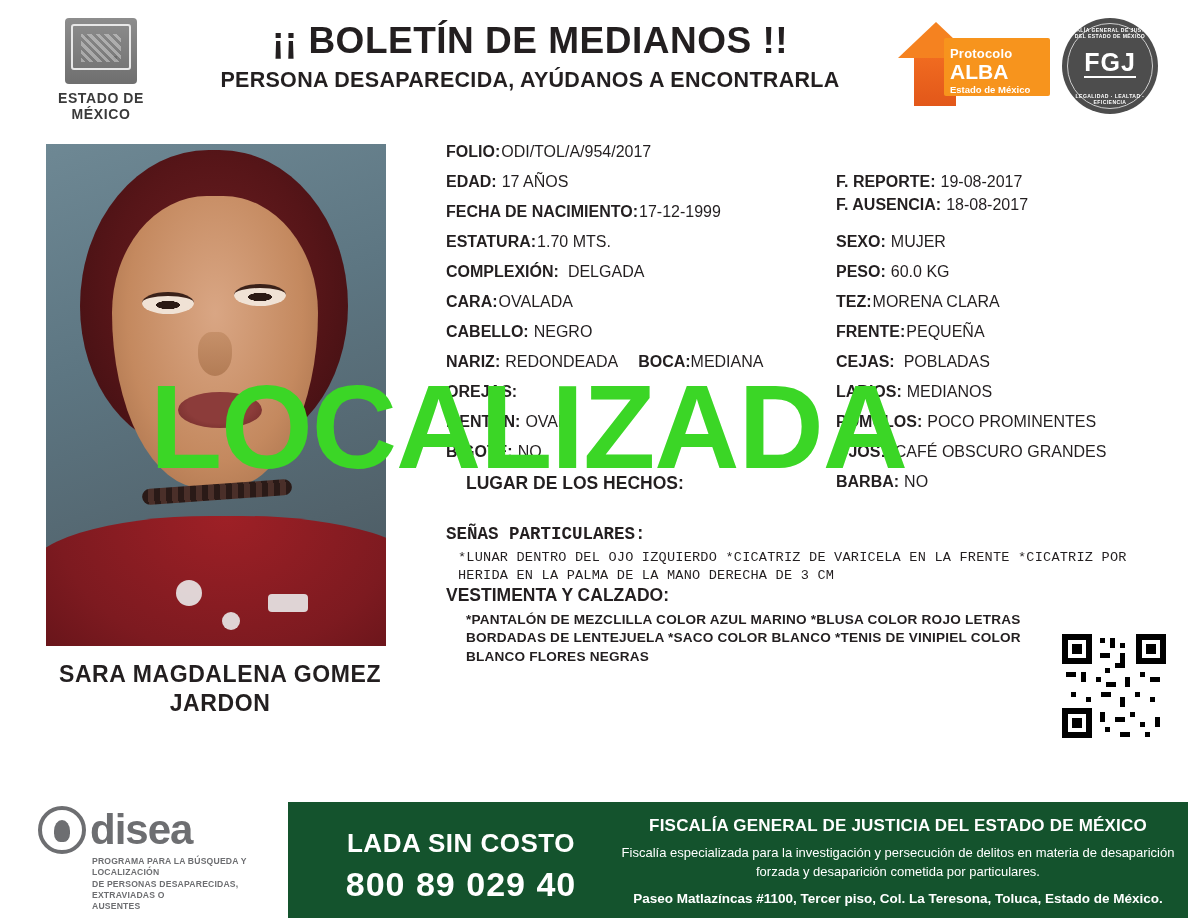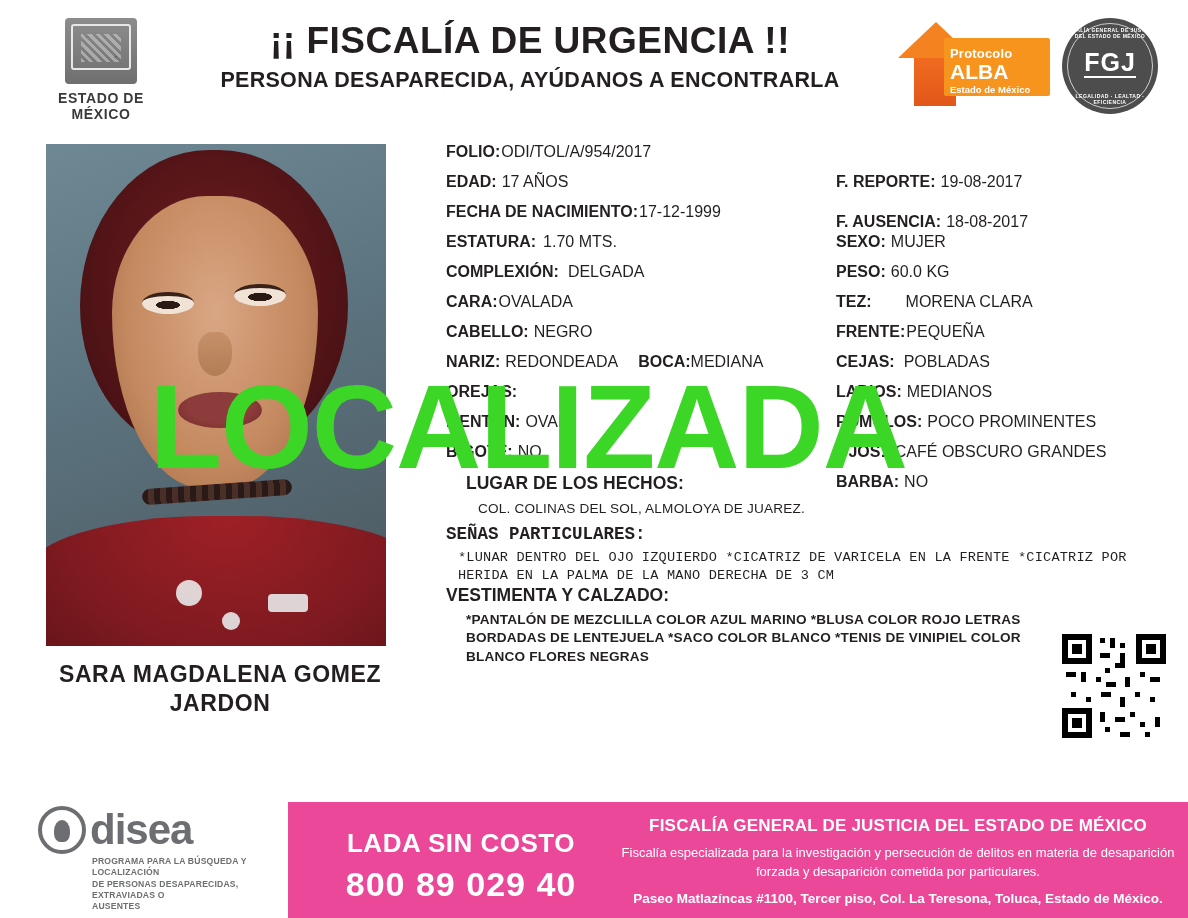--- a/index.html
+++ b/index.html
@@ -285,21 +285,21 @@
     font-size: 42px; font-weight: bold; color:#6d6e71; letter-spacing:-1px;
   }
   .odisea-sub {
     font-size: 8.6px; font-weight: bold; color:#6d6e71;
     line-height: 1.32; margin-top: 2px; margin-left: 54px;
     letter-spacing: .2px;
   }
   .footer-bar {
     position:absolute; left: 288px; top: 6px;
     width: 900px; height: 116px;
-    background: #ec4899;
+    background: #14532d;
     color: #ffffff;
     text-decoration: underline;
   }
   .lada {
     position:absolute; left: 20px; top: 26px; width: 306px; text-align:center;
   }
   .lada-1 { font-size: 26px; font-weight: bold; letter-spacing:.5px; }
   .lada-2 { font-size: 34px; font-weight: bold; letter-spacing:1px; margin-top:6px; }
   .fg-right {
     position:absolute; left: 330px; top: 14px; width: 560px; text-align:center;
@@ -312,21 +312,21 @@
 <body>
 
 <div class="header">
 
   <div class="edomex-crest">
     <div class="crest-mark"></div>
     <div class="crest-label">ESTADO DE MÉXICO</div>
   </div>
 
   <div class="titles">
-    <div class="title-main">¡¡ FISCALÍA DE URGENCIA !!</div>
+    <div class="title-main">¡¡ BOLETÍN DE MEDIANOS !!</div>
     <div class="title-sub">PERSONA DESAPARECIDA, AYÚDANOS A ENCONTRARLA</div>
   </div>
 
   <div class="alba">
     <div class="alba-arrow"></div>
     <div class="alba-bg"></div>
     <div class="alba-text">
       <div class="alba-l1">Protocolo</div>
       <div class="alba-l2">ALBA</div>
       <div class="alba-l3">Estado de México</div>
@@ -370,21 +370,21 @@
     <span class="val">17 AÑOS</span>
   </div>
 
   <div class="row" style="left:446px; top:203px;">
     <span class="lbl">FECHA DE NACIMIENTO:</span>
     <span class="val" style="margin-left:1px;">17-12-1999</span>
   </div>
 
   <div class="row" style="left:446px; top:233px;">
     <span class="lbl">ESTATURA:</span>
-    <span class="val" style="margin-left:7px;">1.70 MTS.</span>
+    <span class="val" style="margin-left:1px;">1.70 MTS.</span>
   </div>
 
   <div class="row" style="left:446px; top:263px;">
     <span class="lbl">COMPLEXIÓN:</span>
     <span class="val" style="margin-left:9px;">DELGADA</span>
   </div>
 
   <div class="row" style="left:446px; top:293px;">
     <span class="lbl">CARA:</span>
     <span class="val" style="margin-left:1px;">OVALADA</span>
@@ -415,36 +415,36 @@
   <div class="row" style="left:446px; top:443px;">
     <span class="lbl">BIGOTE:</span>
     <span class="val">NO</span>
   </div>
 
   <div class="row" style="left:836px; top:173px;">
     <span class="lbl">F. REPORTE:</span>
     <span class="val">19-08-2017</span>
   </div>
 
-  <div class="row" style="left:836px; top:213px;text-align:right;">
+  <div class="row" style="left:836px; top:196px;text-align:right;">
     <span class="lbl">F. AUSENCIA:</span>
     <span class="val">18-08-2017</span>
   </div>
 
   <div class="row" style="left:836px; top:233px;">
     <span class="lbl">SEXO:</span>
     <span class="val">MUJER</span>
   </div>
 
   <div class="row" style="left:836px; top:263px;">
     <span class="lbl">PESO:</span>
     <span class="val">60.0 KG</span>
   </div>
 
-  <div class="row" style="left:836px; top:293px;gap:33px;">
+  <div class="row" style="left:836px; top:293px;">
     <span class="lbl">TEZ:</span>
     <span class="val" style="margin-left:1px;">MORENA CLARA</span>
   </div>
 
   <div class="row" style="left:836px; top:323px;">
     <span class="lbl">FRENTE:</span>
     <span class="val" style="margin-left:1px;">PEQUEÑA</span>
   </div>
 
   <div class="row" style="left:836px; top:353px;">
@@ -467,21 +467,20 @@
     <span class="val" style="margin-left:9px;">CAFÉ OBSCURO GRANDES</span>
   </div>
 
   <div class="row" style="left:836px; top:473px;">
     <span class="lbl">BARBA:</span>
     <span class="val">NO</span>
   </div>
 
   <div style="position:absolute; left:446px; top:473px; width:700px;margin-left:20px;">
     <div class="block-label">LUGAR DE LOS HECHOS:</div>
-    <div class="block-text" style="margin-top:6px; margin-left:12px;">COL. COLINAS DEL SOL, ALMOLOYA DE JUAREZ.</div>
   </div>
 
   <div style="position:absolute; left:446px; top:524px; width:700px;font-family:Liberation Mono, monospace;">
     <div class="block-label">SEÑAS PARTICULARES:</div>
     <div class="block-text" style="margin-top:5px; margin-left:12px;">*LUNAR DENTRO DEL OJO IZQUIERDO  *CICATRIZ DE VARICELA EN LA FRENTE  *CICATRIZ POR HERIDA EN LA PALMA DE LA MANO DERECHA DE 3 CM</div>
   </div>
 
   <div style="position:absolute; left:446px; top:585px; width:620px;">
     <div class="block-label">VESTIMENTA Y CALZADO:</div>
     <div class="block-text" style="margin-top:5px; margin-left:20px;font-weight:bold;">*PANTALÓN DE MEZCLILLA COLOR AZUL MARINO *BLUSA COLOR ROJO LETRAS BORDADAS DE LENTEJUELA *SACO COLOR BLANCO *TENIS DE VINIPIEL COLOR BLANCO FLORES NEGRAS</div>

